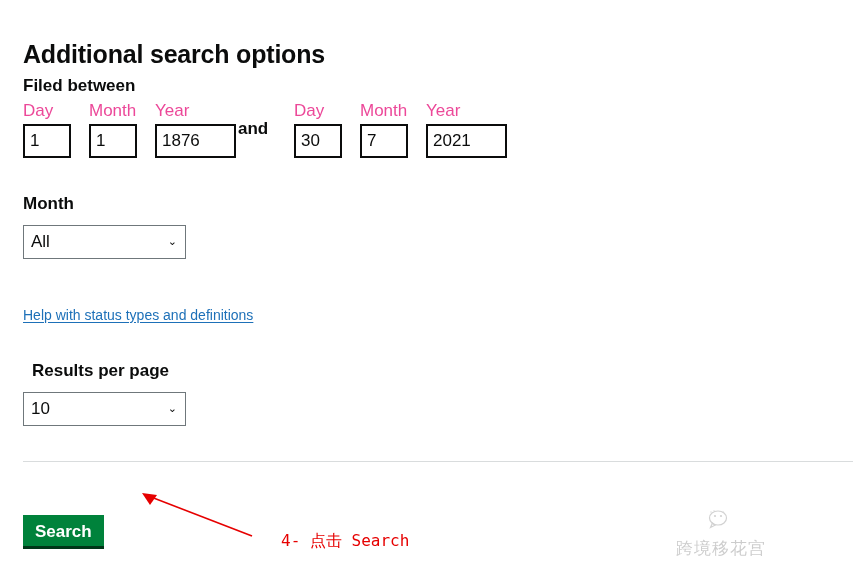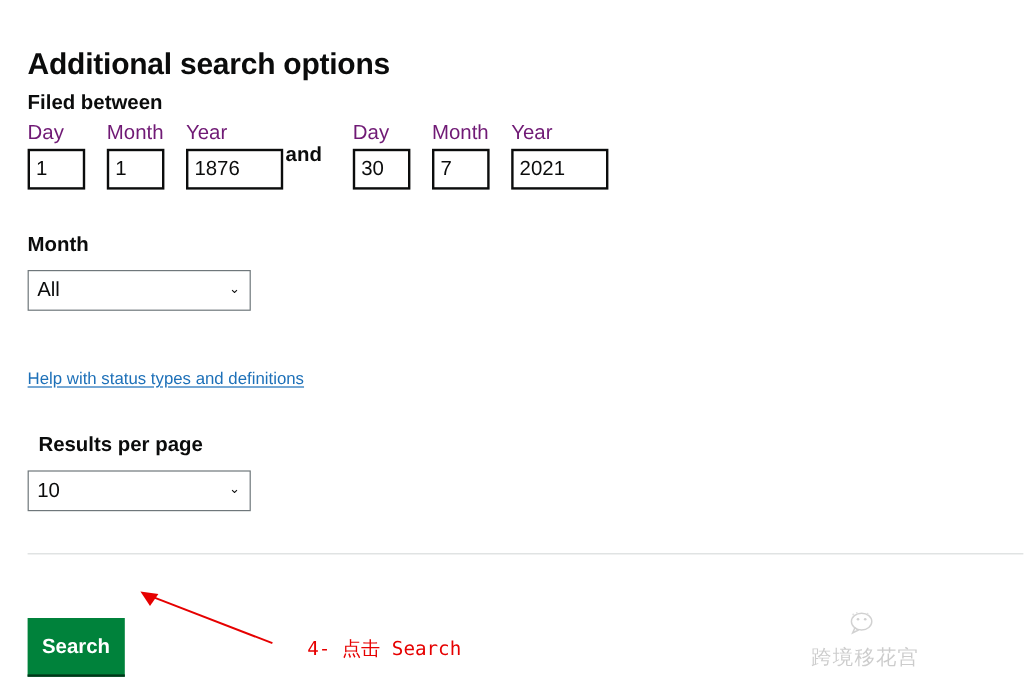--- a/index.html
+++ b/index.html
@@ -55,21 +55,21 @@
   .date-field {
     display: flex;
     flex-direction: column;
     margin-right: 18px;
   }
   .date-field:last-child { margin-right: 0; }
 
   .date-field .fld-label {
     font-size: 17px;
     line-height: 22px;
-    color: #701a75;
+    color: #ec4899;
     margin-bottom: 2px;
   }
   .date-input {
     font-family: "Liberation Sans", sans-serif;
     font-size: 17px;
     line-height: 20px;
     padding: 4px 5px;
     border: 2px solid #0b0c0c;
     border-radius: 0;
     box-sizing: border-box;
@@ -86,21 +86,21 @@
     left: 238px;
     top: 119px;
     font-size: 17px;
     font-weight: bold;
     line-height: 20px;
   }
 
   
   .select-wrap {
     position: absolute;
-    width: 186px;
+    width: 163px;
     height: 34px;
   }
   #status-select-wrap  { left: 23px; top: 225px; }
   #results-select-wrap { left: 23px; top: 392px; }
 
   .ui-select {
     width: 100%;
     height: 100%;
     box-sizing: border-box;
     font-family: "Liberation Sans", sans-serif;
@@ -148,39 +148,40 @@
     height: 1px;
     background: #d9dcdd;
   }
 
   
   .search-button {
     position: absolute;
     left: 23px;
     top: 515px;
     padding: 0 12px;
-    height: 50px;
+    height: 34px;
     line-height: 34px;
     font-family: "Liberation Sans", sans-serif;
     font-size: 17px;
     font-weight: bold;
     color: #ffffff;
     background: #00823b;
     border: 0;
     border-bottom: 3px solid #003618;
     border-radius: 0;
     cursor: pointer;
     box-sizing: border-box;
   }
 
   
   .annotation-layer {
     position: absolute;
     inset: 0;
     pointer-events: none;
+    margin-left: 25px;
   }
   .annotation-text {
     position: absolute;
     left: 256px;
     top: 531px;
     font-family: "DejaVu Sans Mono", monospace;
     font-size: 16px;
     line-height: 20px;
     color: #e60000;
     white-space: nowrap;

